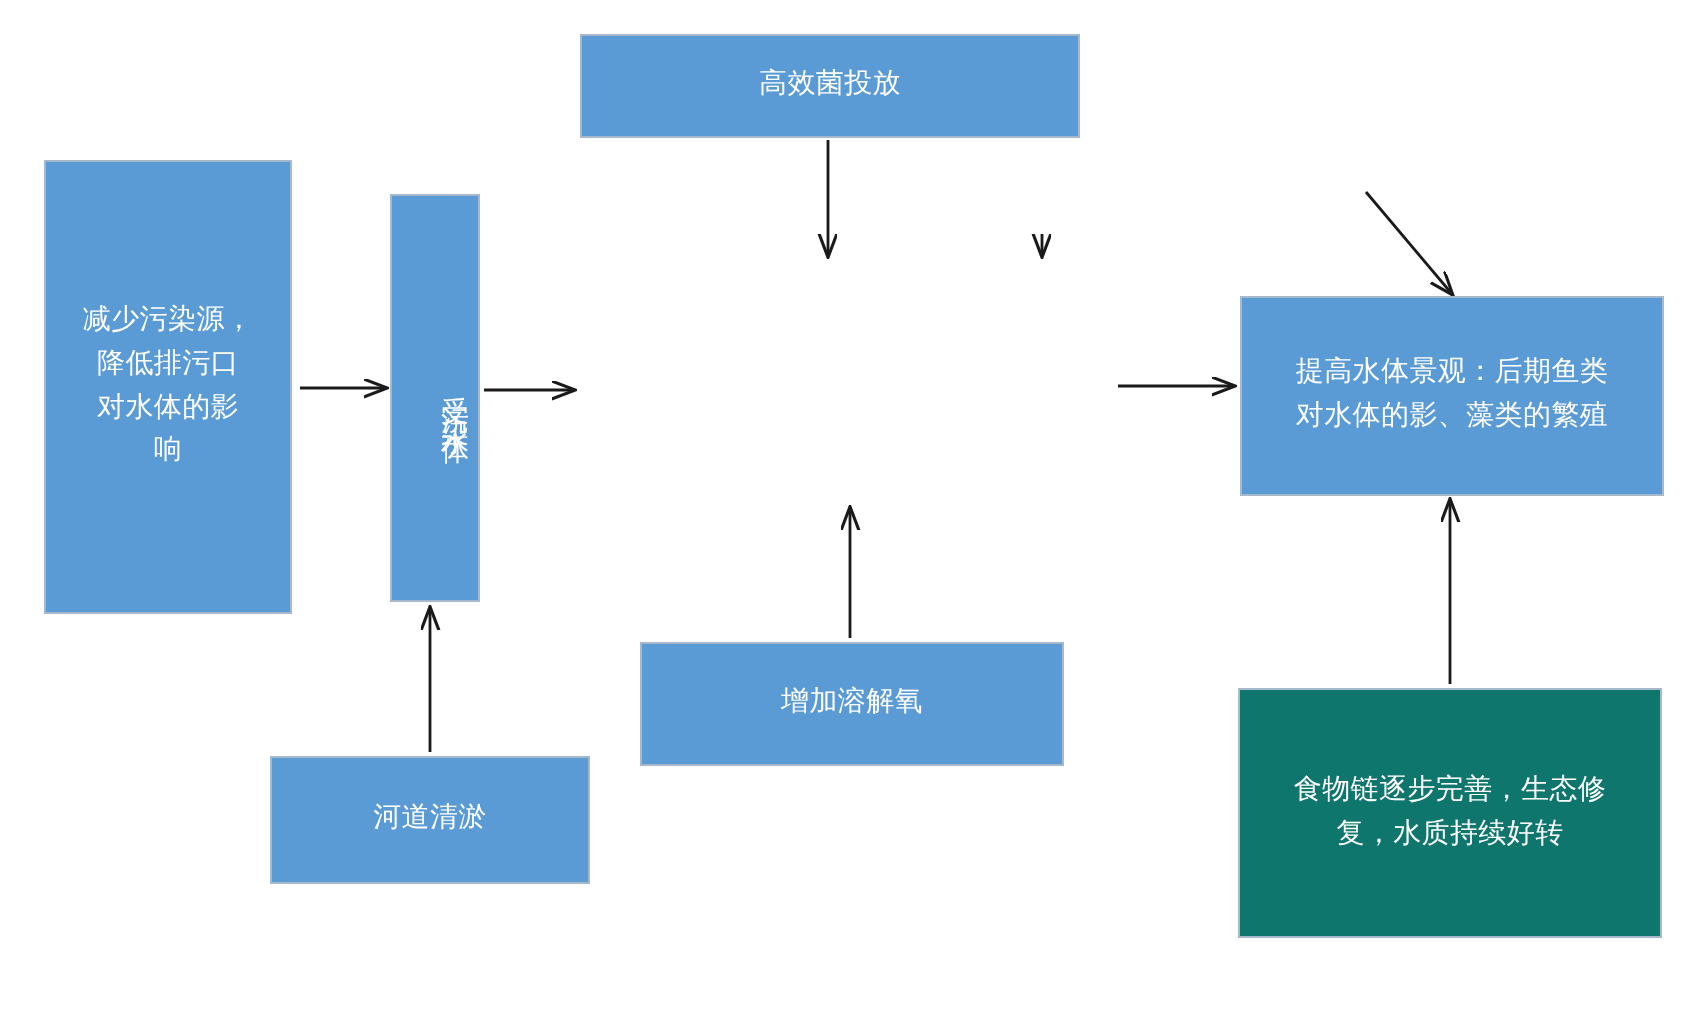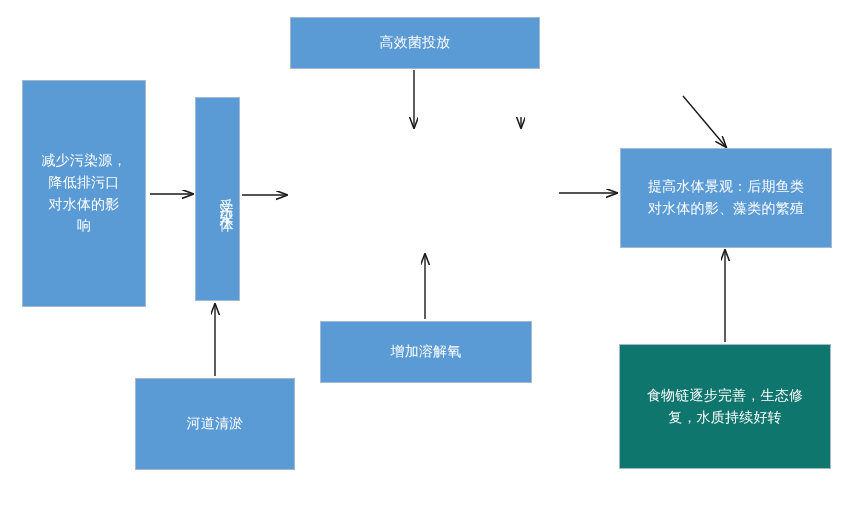--- a/index.html
+++ b/index.html
@@ -103,21 +103,21 @@
 
   <div class="node" style="left: 620px; top: 148px; width: 212px; height: 100px; background: rgb(91, 155, 213); border-color: rgb(165, 184, 204); color: rgb(255, 255, 255);">
     <span class="txt">提高水体景观：后期鱼类
 对水体的影、藻类的繁殖</span>
   </div>
 
   <div class="node" style="left: 320px; top: 321px; width: 212px; height: 62px; background: rgb(91, 155, 213); border-color: rgb(165, 184, 204); color: rgb(255, 255, 255);">
     <span class="txt">增加溶解氧</span>
   </div>
 
-  <div class="node" style="left: 135px; top: 378px; width: 160px; height: 92px; background: rgb(91, 155, 213); border-color: rgb(165, 184, 204); color: rgb(255, 255, 255);">
+  <div class="node" style="left: 135px; top: 378px; width: 160px; height: 64px; background: rgb(91, 155, 213); border-color: rgb(165, 184, 204); color: rgb(255, 255, 255);">
     <span class="txt">河道清淤</span>
   </div>
 
   <div class="node" style="left: 619px; top: 344px; width: 212px; height: 125px; background: #0f766e; border-color: rgb(165, 184, 204); color: rgb(255, 255, 255);">
     <span class="txt">食物链逐步完善，生态修
 复，水质持续好转</span>
   </div>
 
 </div>
 

